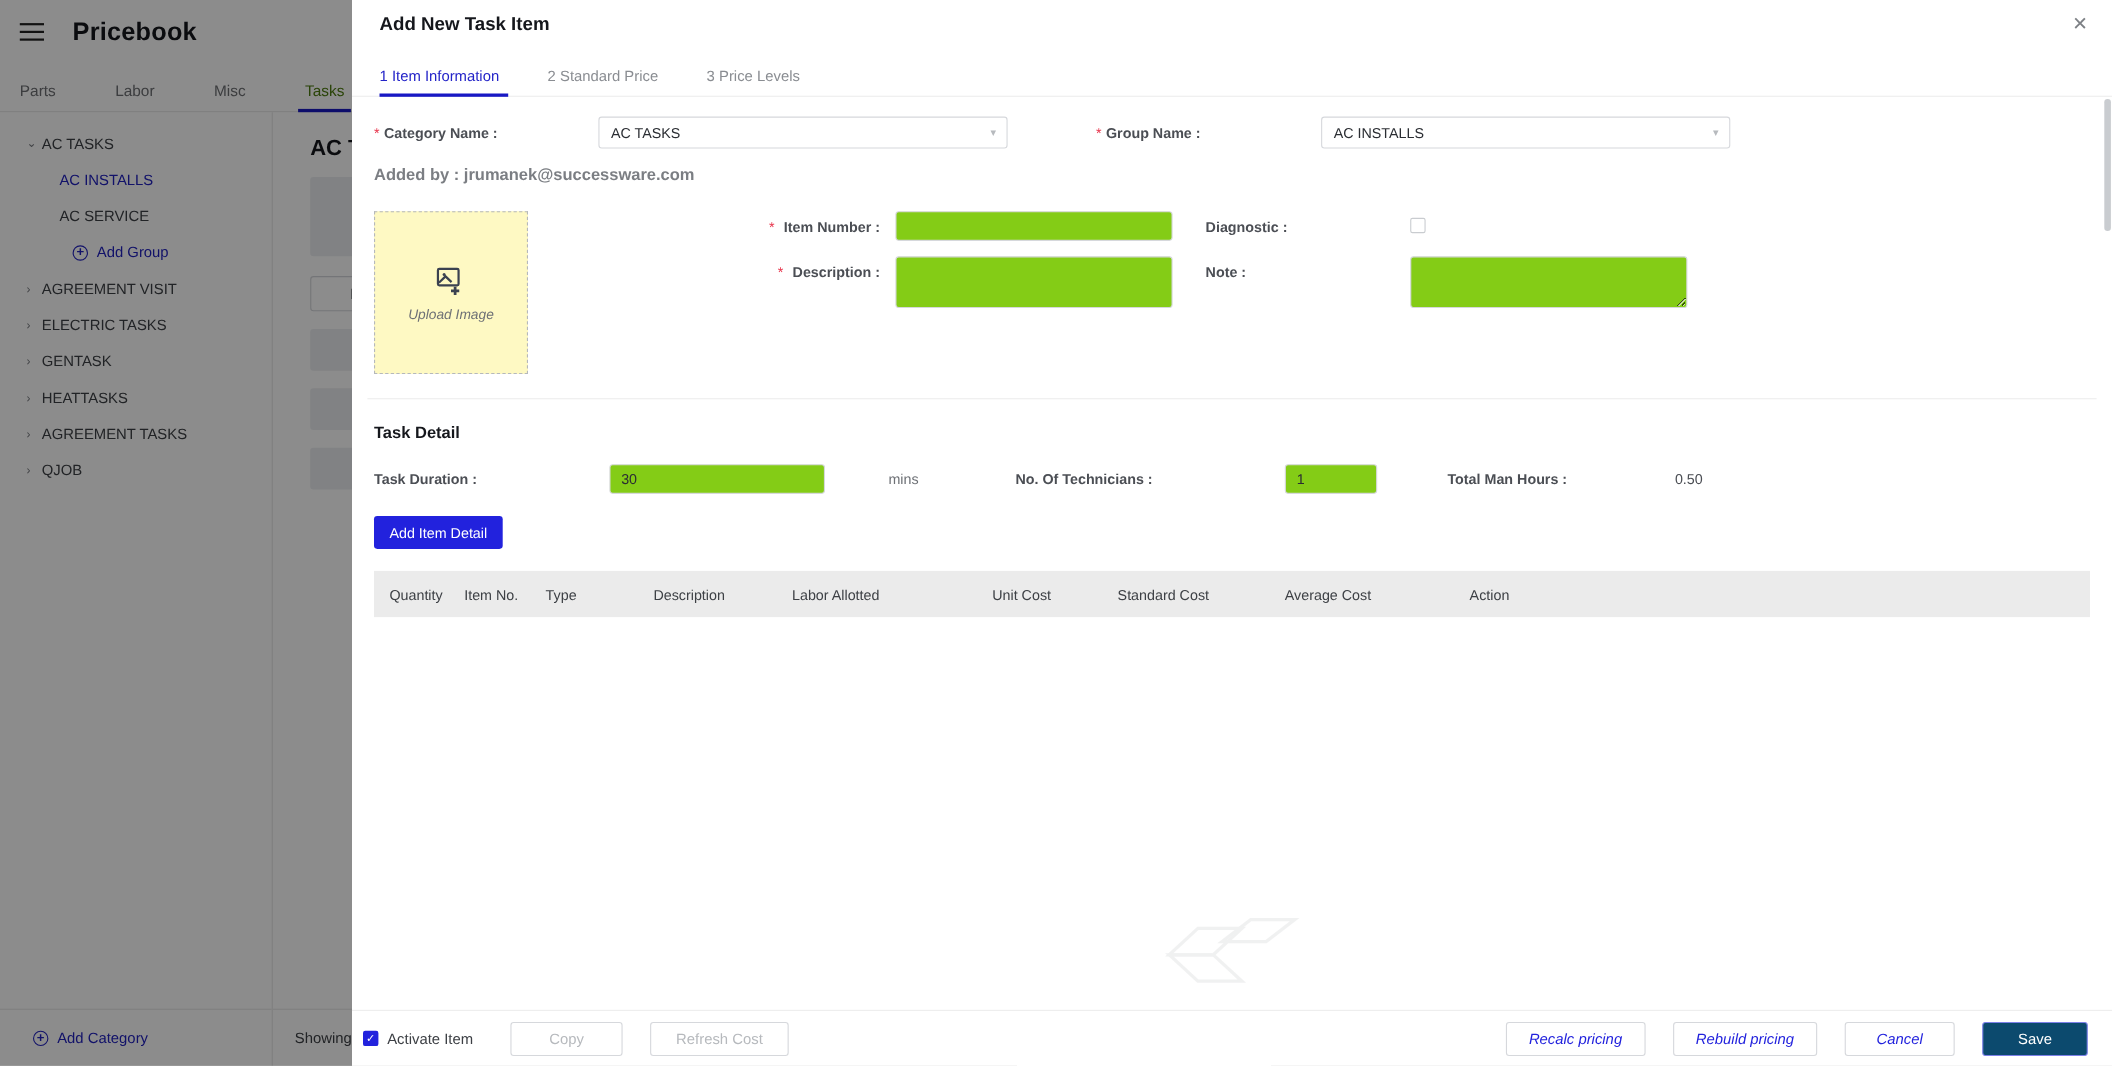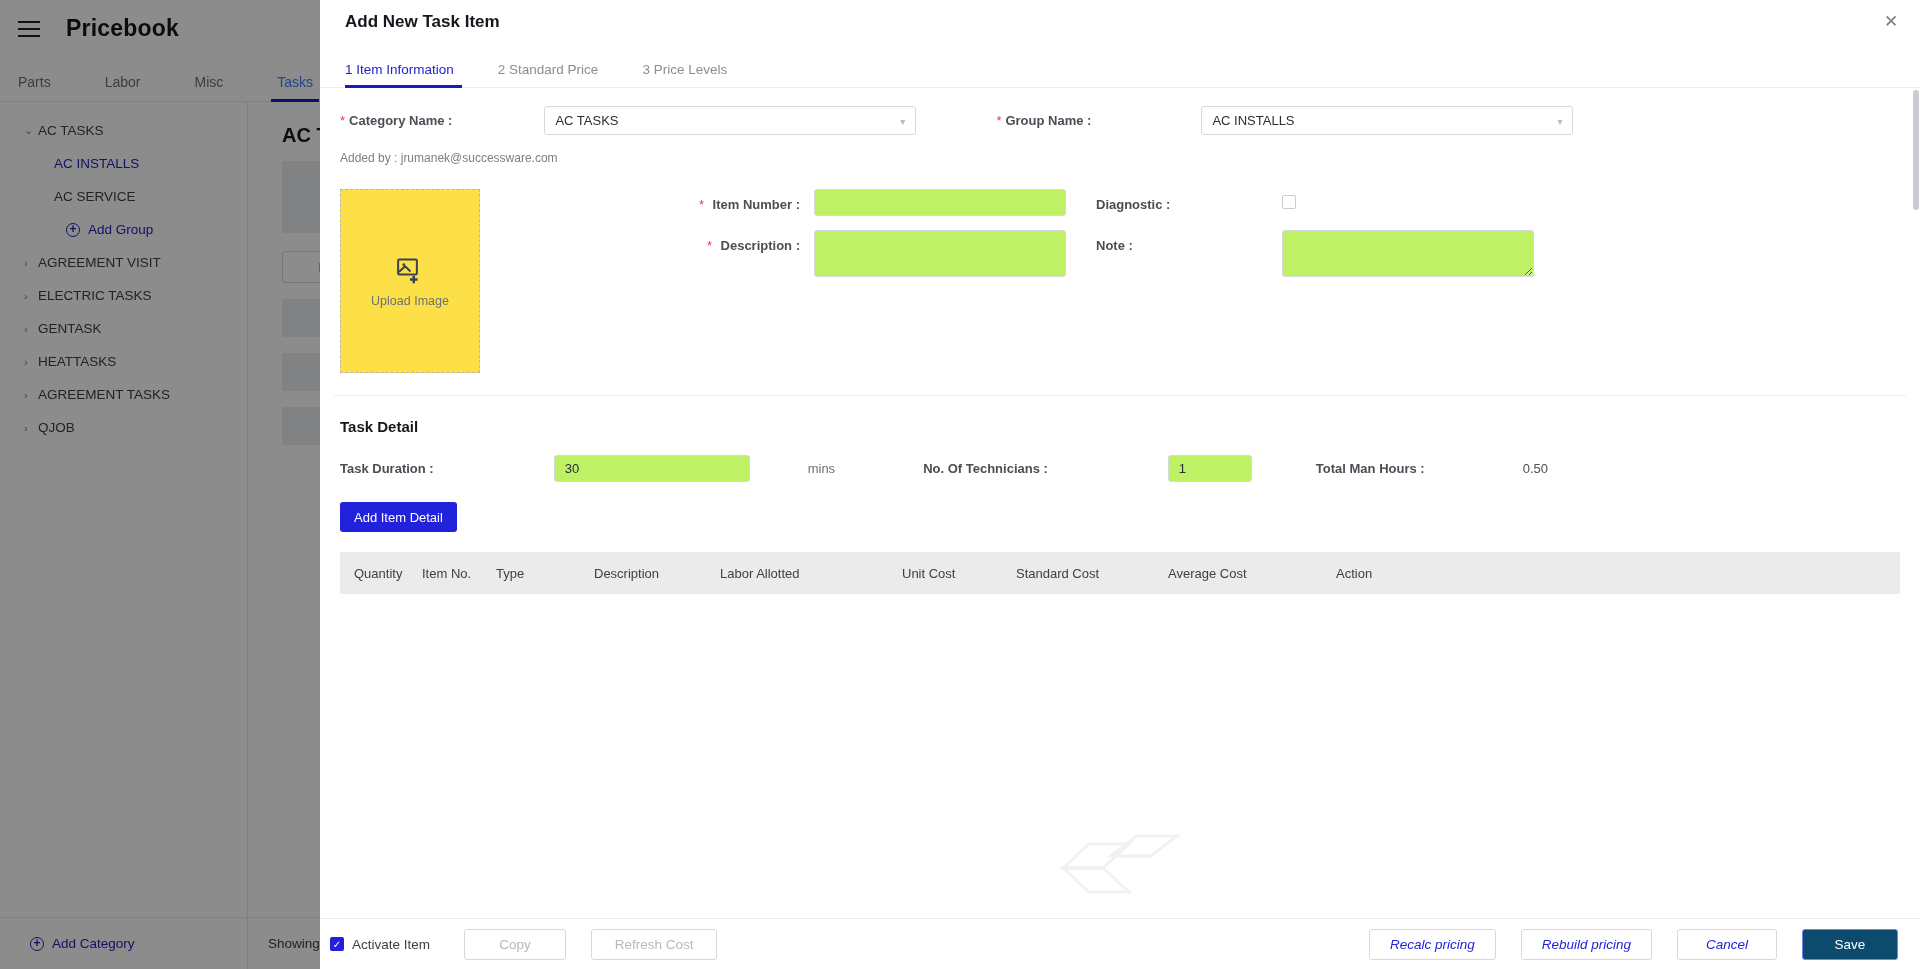--- a/index.html
+++ b/index.html
@@ -32,21 +32,21 @@
 
   .app-tabs {
     height: 45px; display: flex; align-items: flex-end;
     padding-left: 18px; border-bottom: 1px solid #e8e8e8;
     background: #fff;
   }
   .app-tab {
     font-size: 14px; color: #6d6f73; padding: 0 0 11px 0;
     margin-right: 54px; cursor: pointer; position: relative;
   }
-  .app-tab.active { color: #3b82f6; }
+  .app-tab.active { color: #4d7c0f; }
   .app-tab.active::after {
     content: ""; position: absolute; left: -6px; right: -6px; bottom: -1px;
     height: 3px; background: #1919c4;
   }
 
   .app-body { display: flex; height: calc(969px - 57px - 45px); }
 
   .sidebar {
     width: 248px; flex: 0 0 248px;
     border-right: 1px solid #e8e8e8;
@@ -151,36 +151,37 @@
     height: 29px; border: 1px solid #d6d8dc; border-radius: 3px;
     background: #fff; display: flex; align-items: center;
     padding: 0 10px; font-size: 13px; color: #2b2e33;
     position: relative; cursor: pointer;
   }
   .select-box .chev {
     position: absolute; right: 10px; top: 50%; transform: translateY(-50%);
     color: #b7babe; font-size: 10px;
   }
 
-  .added-by { font-size: 12px; color: #7b7e83; margin: 16px 0 0 6px; }
+  .added-by { font-size: 15px; color: #7b7e83; margin: 16px 0 0 6px; font-weight: bold; }
 
   .section-main { display: flex; margin-top: 24px; padding-left: 6px; }
   .upload-box {
-    width: 140px; height: 184px; background: #fde047;
+    width: 140px; height: 148px; background: #fef9c3;
     border: 1px dashed #b5b8bc;
     display: flex; flex-direction: column; align-items: center; justify-content: center;
     cursor: pointer;
+    font-style: italic;
   }
   .upload-label { font-size: 12.5px; color: #6d7075; margin-top: 9px; }
 
   .fields { margin-left: 124px; }
   .field-row { display: flex; align-items: flex-start; margin-bottom: 14px; }
   .field-label { width: 210px; text-align: right; padding-right: 14px; padding-top: 6px; }
   .inp {
-    border: 1px solid #d6d8dc; border-radius: 3px; background: #bef264;
+    border: 1px solid #d6d8dc; border-radius: 3px; background: #84cc16;
     font-size: 13px; color: #2b2e33; padding: 0 10px; outline: none;
     font-family: "Liberation Sans", sans-serif;
   }
   .inp-sm { width: 252px; height: 27px; }
   .inp-ta { width: 252px; height: 47px; padding-top: 5px; resize: none; }
   .right-col { margin-left: 16px; display: flex; }
   .right-label { width: 200px; padding-top: 6px; }
   .chk {
     width: 14px; height: 14px; border: 1px solid #c9ccd0; border-radius: 2px;
     background: #fff; margin-top: 6px; cursor: pointer;

